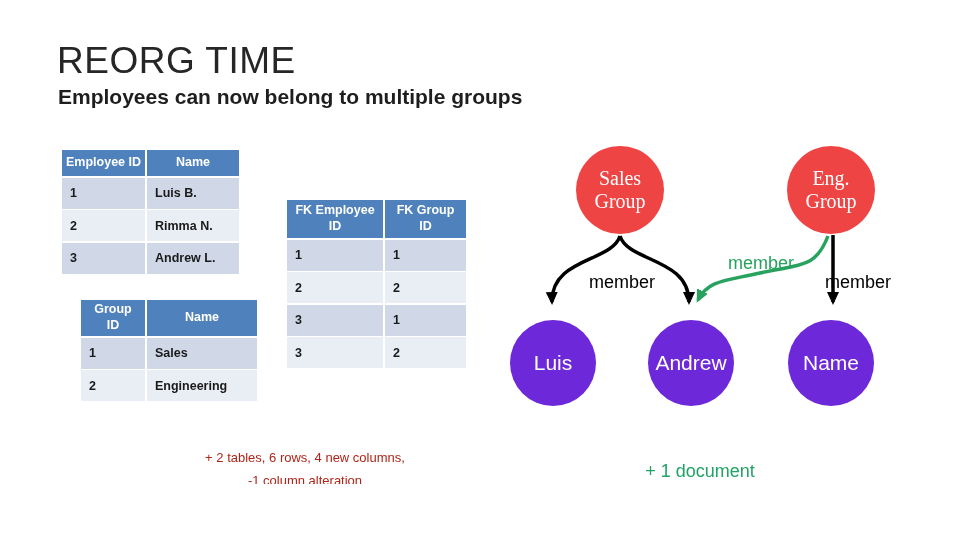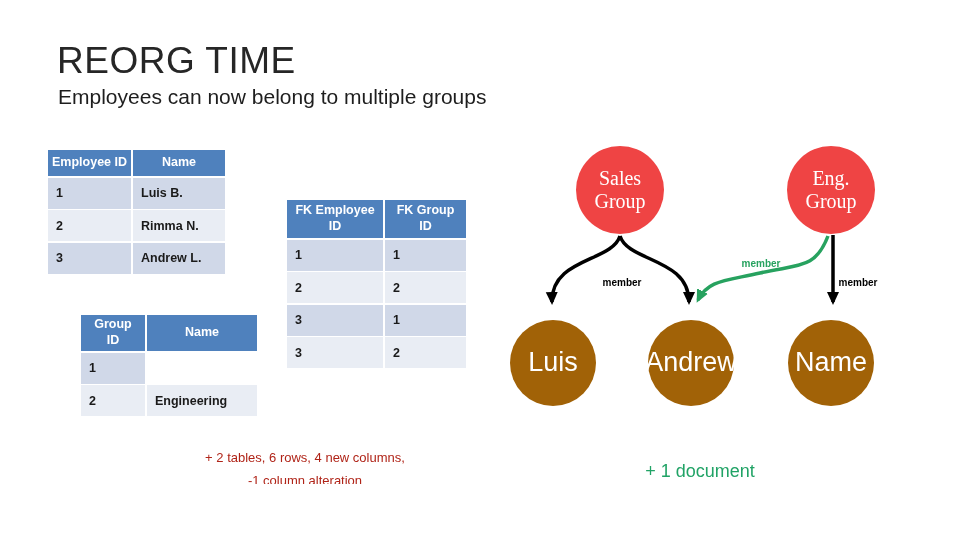--- a/index.html
+++ b/index.html
@@ -1,62 +1,62 @@
 <!DOCTYPE html>
 <html><head>
 <meta charset="utf-8">
 <style>
   * { margin:0; padding:0; box-sizing:border-box; }
   html,body { width:960px; height:540px; background:#fff; font-family:"Liberation Sans", sans-serif; }
   .slide { position:relative; width:960px; height:484px; background:#ffffff; overflow:hidden; }
 
   .title { position:absolute; left:57px; top:40px; font-size:37px; font-weight:400; color:#262626; letter-spacing:0.5px; }
-  .subtitle { position:absolute; left:58px; top:85px; font-size:21px; font-weight:400; color:#1e1e1e; }
+  .subtitle { position:absolute; left:58px; top:85px; font-size:21px; font-weight:700; color:#1e1e1e; }
 
   
   .tbl { position:absolute; font-size:12.5px; font-weight:700; color:#1a1a1a; }
   .tr { display:flex; gap:2px; margin-bottom:1.5px; }
   .cell { display:flex; align-items:center; }
   .th { background:#4F81BD; color:#ffffff; justify-content:center; text-align:center; line-height:1.25; }
   .td { padding-left:8px; }
   .odd  .td { background:#D0D8E8; }
   .even .td { background:#E9EDF4; }
 
-  .tbl-employee { left:48px; top:150px; }
+  .tbl-employee { left:62px; top:150px; }
   .tbl-employee .c1 { width:83px; }
   .tbl-employee .c2 { width:92px; }
   .tbl-employee .th { height:26px; }
   .tbl-employee .td { height:31px; }
 
-  .tbl-group { left:60px; top:315px;padding-left:21px; }
+  .tbl-group { left:60px; top:300px;padding-left:21px; }
   .tbl-group .c1 { width:64px; }
   .tbl-group .c2 { width:110px; }
   .tbl-group .th { height:36px; padding:0 6px; }
   .tbl-group .td { height:31px; }
 
   .tbl-fk { left:287px; top:200px; }
   .tbl-fk .c1 { width:96px; }
   .tbl-fk .c2 { width:81px; }
   .tbl-fk .th { height:38px; padding:16px 6px; }
   .tbl-fk .td { height:31px; }
 
   
   .node { position:absolute; border-radius:50%; color:#fff; display:flex; align-items:center; justify-content:center; text-align:center; line-height:1.15; }
   .gnode { width:88px; height:88px; background:#ef4444; font-size:20px;font-family:Liberation Serif, serif; }
-  .pnode { width:86px; height:86px; background:#a16207; font-size:27px; }
+  .pnode { width:86px; height:86px; background:#6d28d9; font-size:21px; }
   .n-sales  { left:576px; top:146px; }
   .n-eng    { left:787px; top:146px; }
   .n-luis   { left:510px; top:320px; }
   .n-andrew { left:648px; top:320px; }
   .n-rimma  { left:788px; top:320px; }
   .gnode span { display:block; width:70px; }
 
   .edges { position:absolute; left:0; top:0; pointer-events:none; }
 
-  .edge-label { position:absolute; transform:translate(-50%,-50%); font-size:10px; font-weight:700; color:#000; }
+  .edge-label { position:absolute; transform:translate(-50%,-50%); font-size:18px; font-weight:400; color:#000; }
   .edge-label.green { color:#27A25F; }
   .lbl-left  { left:622px; top:282px; }
   .lbl-green { left:761px; top:263px; }
   .lbl-right { left:858px; top:282px; }
 
   .red-note { position:absolute; left:90px; top:446px; width:430px; text-align:center; color:#B02418; font-size:13px; line-height:23px; }
   .green-note { position:absolute; left:560px; top:461px; width:280px; text-align:center; color:#21A366; font-size:18px; }
 </style>
 </head>
 <body>
@@ -85,20 +85,21 @@
     </div>
   </div>
 
   <div class="tbl tbl-group">
     <div class="tr">
       <div class="cell th c1">Group ID</div>
       <div class="cell th c2">Name</div>
     </div>
     <div class="tr odd">
       <div class="cell td c1">1</div>
+      <div class="cell td c2">Sales</div>
     </div>
     <div class="tr even">
       <div class="cell td c1">2</div>
       <div class="cell td c2">Engineering</div>
     </div>
   </div>
 
   <div class="tbl tbl-fk">
     <div class="tr">
       <div class="cell th c1">FK Employee ID</div>

